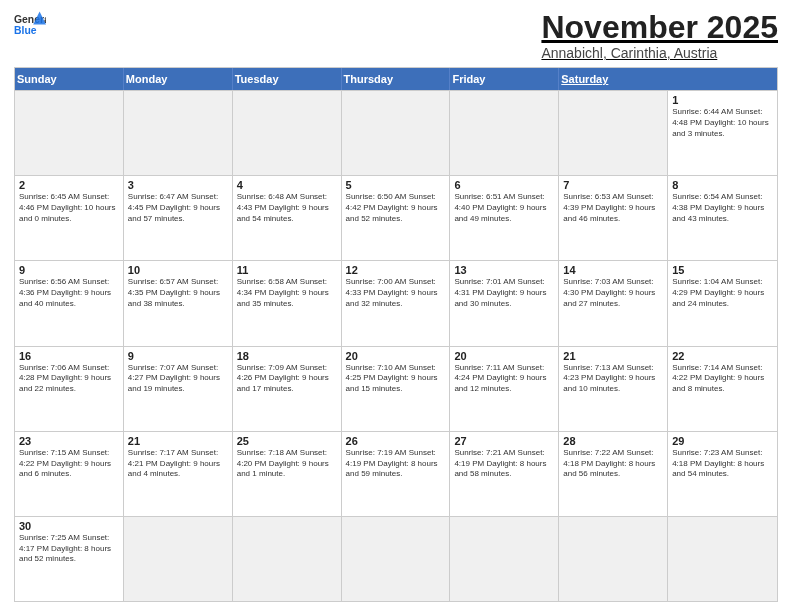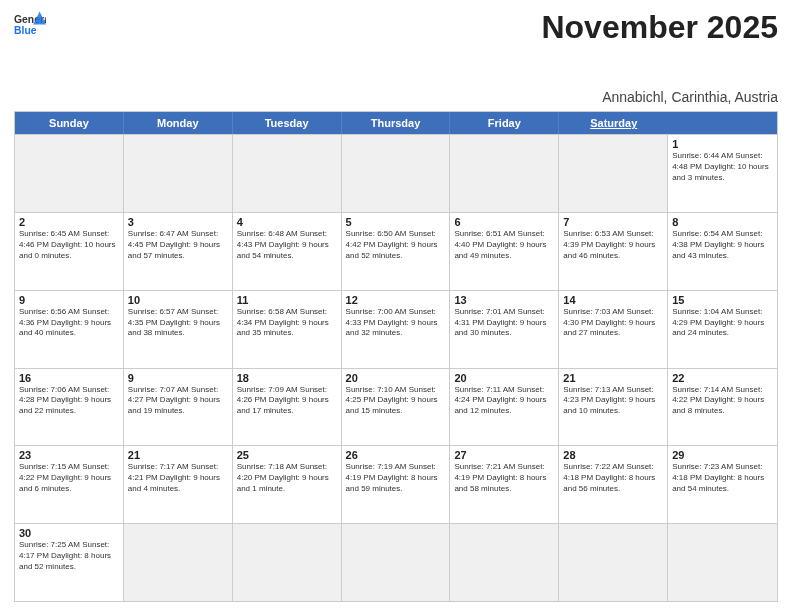--- a/index.html
+++ b/index.html
@@ -27,49 +27,48 @@
     .logo {
       display: flex;
       align-items: center;
       gap: 4px;
     }
     .logo-icon {
       width: 32px;
       height: 28px;
     }
     .title-block {
-      text-align: right;
+      text-decoration: underline;
     }
     .month-title {
       font-size: 32px;
       font-weight: bold;
       color: #222;
       line-height: 1.1;
     }
     .subtitle {
       font-size: 14px;
       color: #444;
-      margin-top: 44px;
     }
     .calendar {
       flex: 1;
       display: flex;
       flex-direction: column;
       border: 1px solid #ccc;
     }
     .calendar-header {
       display: grid;
       grid-template-columns: repeat(7, 1fr);
       background: #3d6fba;
     }
     .cal-header-cell {
       color: #fff;
       font-size: 11px;
       font-weight: bold;
-      text-align: center;
+      text-align: left;
       padding: 5px 2px;
       border-right: 1px solid #5580c8;
     }
     .cal-header-cell:last-child { border-right: none; text-decoration: underline; }
     .calendar-body {
       flex: 1;
       display: flex;
       flex-direction: column;
     }
     .cal-row {

